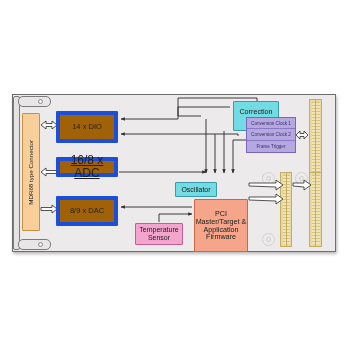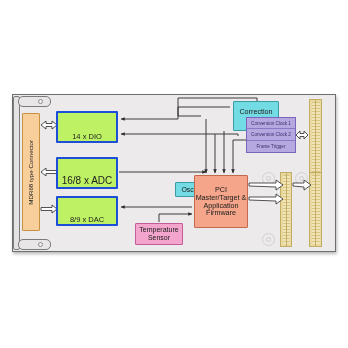--- a/index.html
+++ b/index.html
@@ -92,39 +92,39 @@
     position: absolute;
     box-sizing: border-box;
     display: flex;
     align-items: center;
     justify-content: center;
     text-align: center;
     line-height: 1.08;
     color: #20201f;
     border-radius: 1px;
   }
-  .blk.green  { background: #bef264; border: 2px solid #1d4ed8; align-items: flex-end; }
+  .blk.green  { background: #a16207; border: 4px solid #1d4ed8; }
   .blk.orange { background: #f8cf9b; border: 1px solid #c8913f; }
   .blk.cyan   { background: #73dbe3; border: 1px solid #3a9aa6; margin-left: 32px; }
-  .blk.salmon { background: #f5a58a; border: 1px solid #c36a4d; }
+  .blk.salmon { background: #f5a58a; border: 1px solid #c36a4d; margin-top: 24px; }
   .blk.pink   { background: #f3a5cd; border: 1px solid #c25d98; }
 
   #connector {
     left: 22px; top: 113px;
     width: 18px; height: 118px;
     font-size: 6.2px;
   }
   #connector span {
     transform: rotate(-90deg);
     white-space: nowrap;
     display: block;
   }
 
   #dio { left: 56px; top: 111px; width: 62px; height: 32px; font-size: 7.5px; }
-  #adc { left: 56px; top: 157px; width: 62px; height: 32px; font-size: 10px; }
+  #adc { left: 56px; top: 157px; width: 62px; height: 20px; font-size: 12px; text-decoration: underline; }
   #dac { left: 56px; top: 196px; width: 62px; height: 30px; font-size: 7.5px; }
 
   #correction { left: 201px; top: 101px; width: 46px; height: 30px; font-size: 7.2px; }
   #oscillator { left: 143px; top: 182px; width: 42px; height: 15px; font-size: 7px; }
   #tempsensor { left: 135px; top: 223px; width: 48px; height: 22px; font-size: 7px; }
   #pci        { left: 194px; top: 175px; width: 54px; height: 53px; font-size: 7.2px; }
 
   #clockgrp {
     position: absolute;
     left: 246px; top: 117px;

